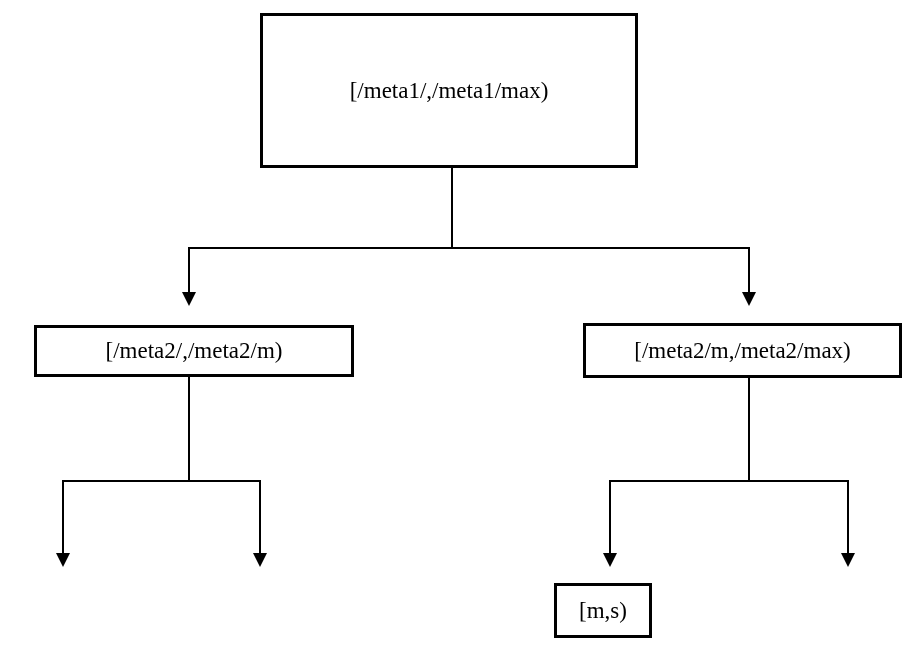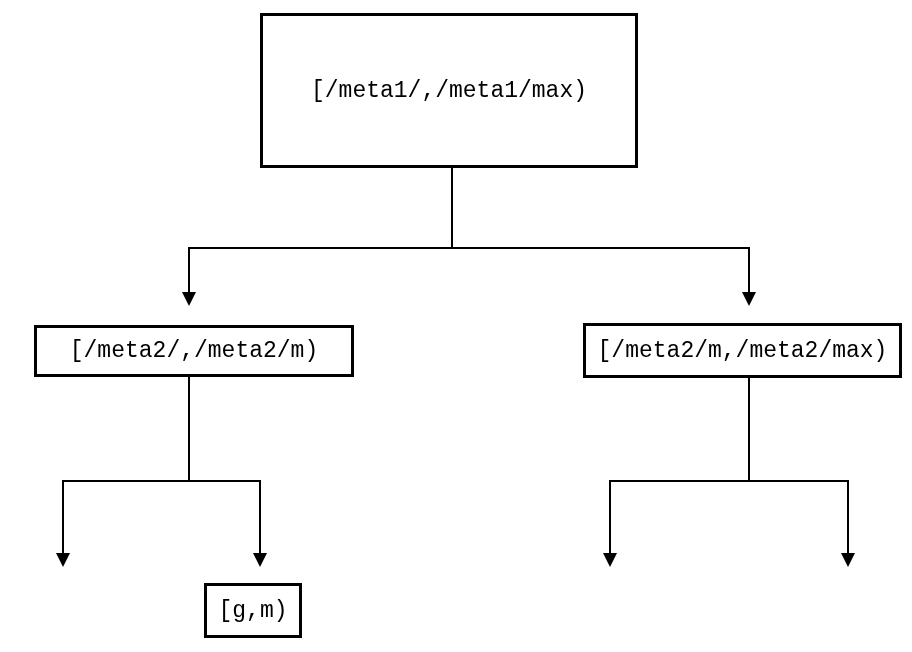--- a/index.html
+++ b/index.html
@@ -6,21 +6,21 @@
     margin: 0;
     padding: 0;
     background: #ffffff;
   }
   .canvas {
     position: relative;
     width: 912px;
     height: 652px;
     background: #ffffff;
     overflow: hidden;
-    font-family: Liberation Mono, monospace;
+    font-family: Liberation Serif, serif;
   }
   .node {
     position: absolute;
     box-sizing: border-box;
     border: 3px solid #000000;
     background: #ffffff;
     display: flex;
     align-items: center;
     justify-content: center;
   }
@@ -60,24 +60,24 @@
 
   <div class="node" style="left:23px; top:325px; width:320px; height:52px;margin-left:11px;">
     <span>[/meta2/,/meta2/m)</span>
   </div>
 
   <div class="node" style="left:583px; top:323px; width:319px; height:55px;">
     <span>[/meta2/m,/meta2/max)</span>
   </div>
 
 
-  <div class="node" style="left:204px; top:583px; width:98px; height:55px;">
-    <span>[g,m)</span>
+
+  <div class="node" style="left:554px; top:583px; width:98px; height:55px;">
+    <span>[m,s)</span>
   </div>
-
 
 
   <div class="vline" style="left:451px; top:168px; height:81px;"></div>
   <div class="hline" style="left:188px; top:247px; width:562px;"></div>
   <div class="vline" style="left:188px; top:247px; height:45px;"></div>
   <div class="vline" style="left:748px; top:247px; height:45px;"></div>
   <div class="arrow" style="left:182px; top:292px;"></div>
   <div class="arrow" style="left:742px; top:292px;"></div>
 
   <div class="vline" style="left:188px; top:377px; height:105px;"></div>

